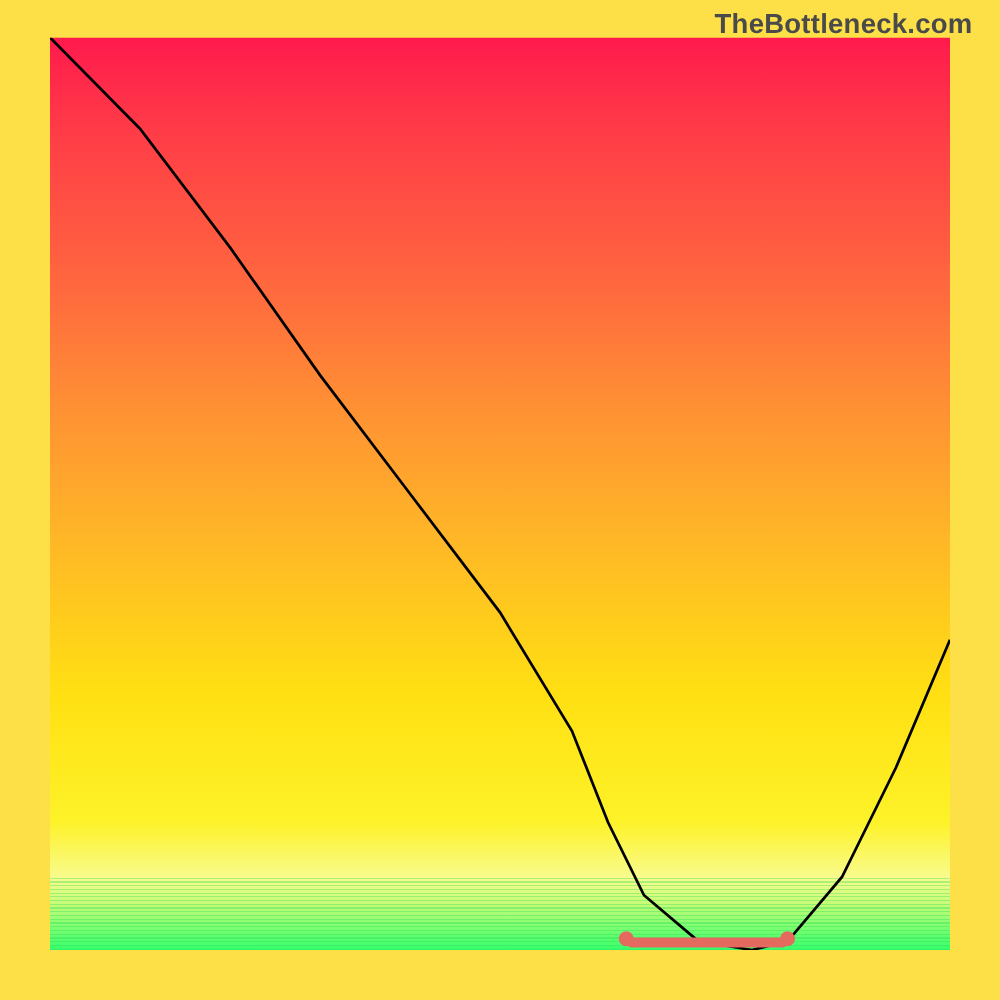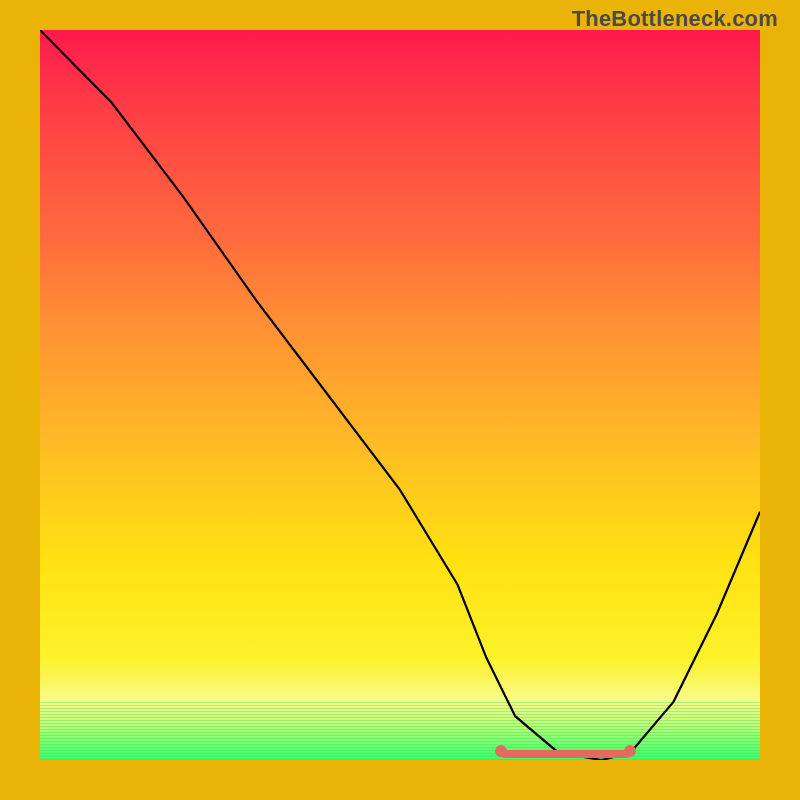--- a/index.html
+++ b/index.html
@@ -9,21 +9,21 @@
     height: 800px;
     background: #000;
     font-family: Arial, Helvetica, sans-serif;
     overflow: hidden;
   }
 
   .frame {
     position: relative;
     width: 800px;
     height: 800px;
-    background: #eab308;
+    background: #fde047;
   }
 
   .watermark {
     position: absolute;
     top: 6px;
     right: 22px;
     color: #4a4a4a;
     font-size: 22px;
     font-weight: 600;
     letter-spacing: 0.2px;

